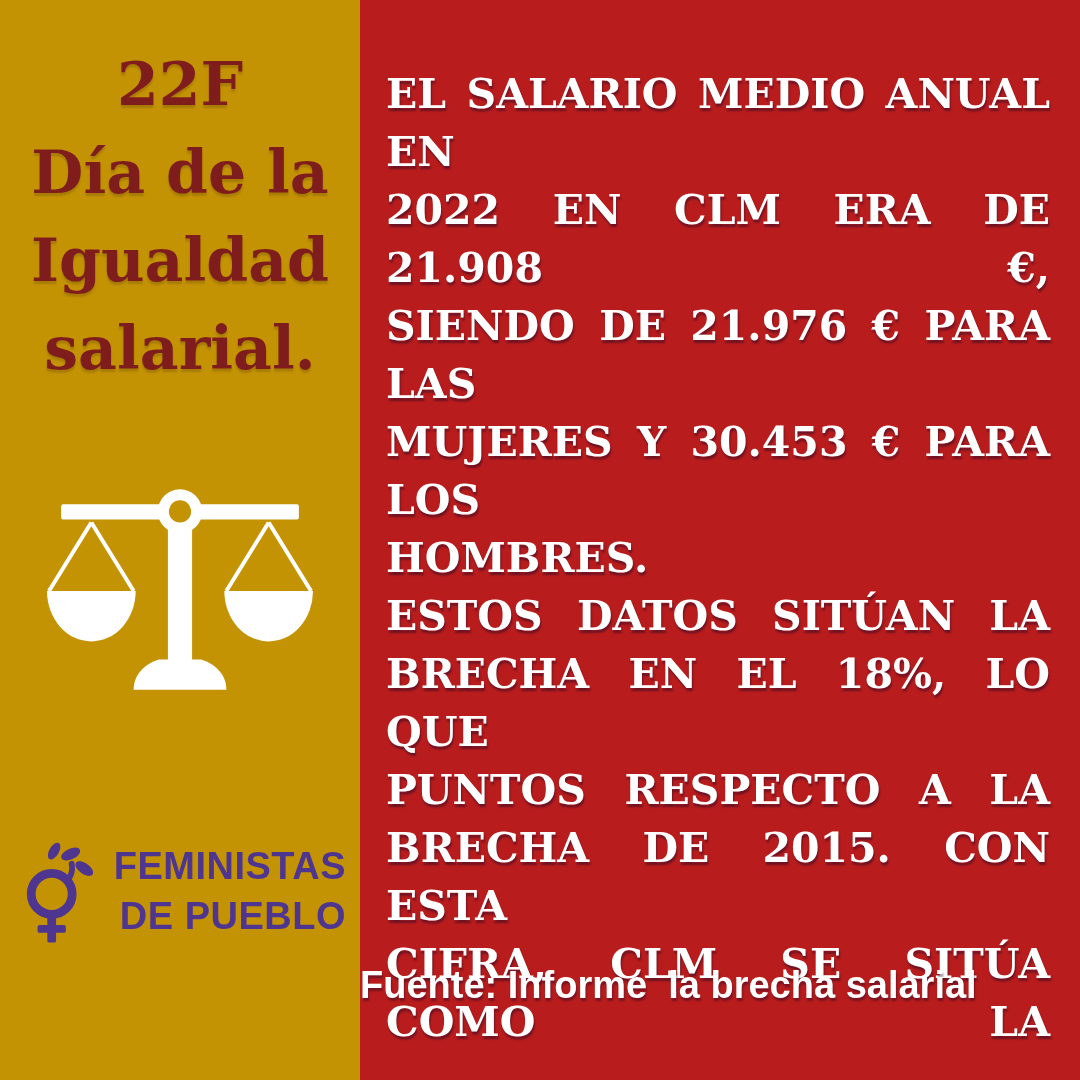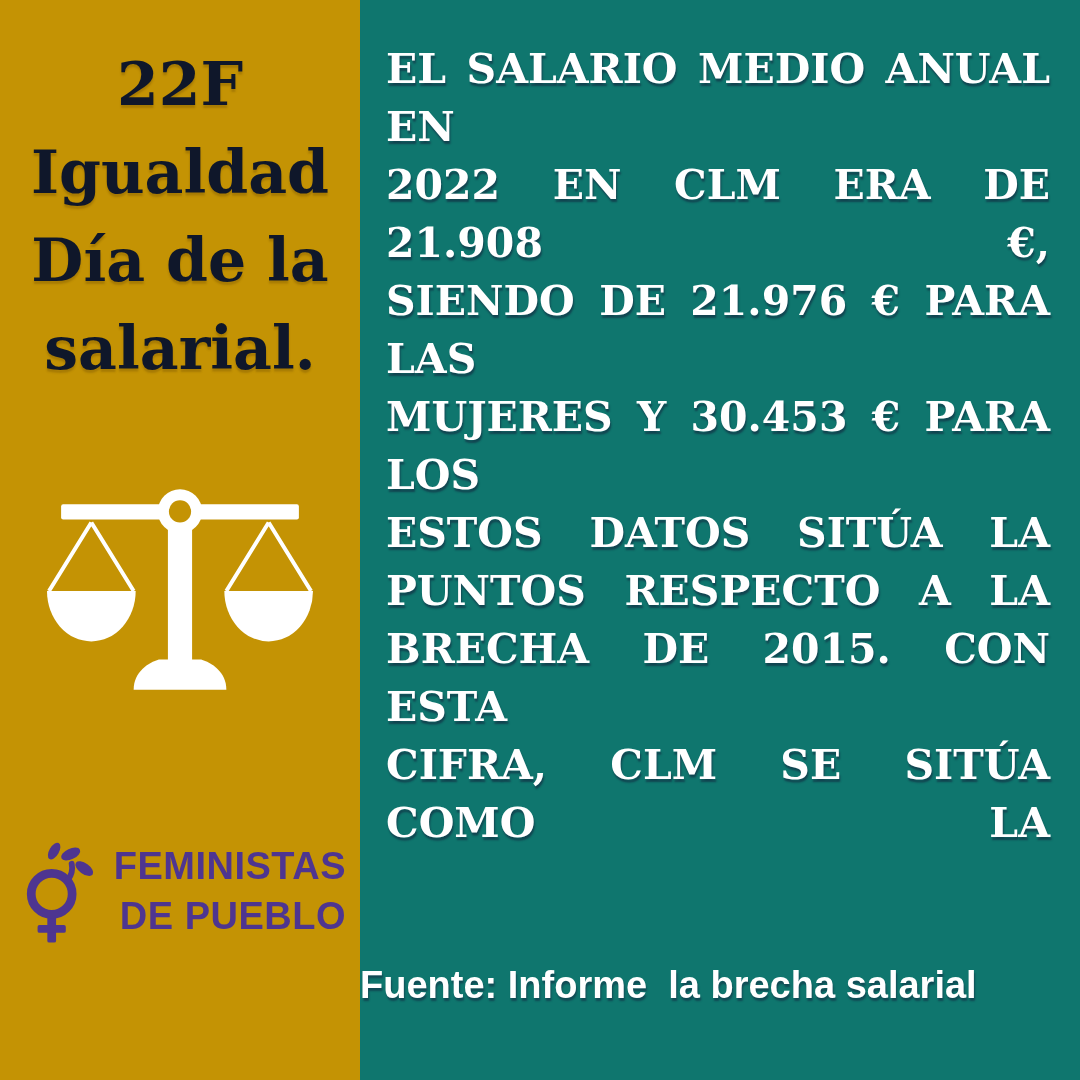--- a/index.html
+++ b/index.html
@@ -19,21 +19,21 @@
     flex: none;
   }
   .event-title {
     position: absolute;
     top: 40px; left: 0; right: 0;
     text-align: center;
     font-family: "DejaVu Serif", serif;
     font-weight: bold;
     font-size: 60px;
     line-height: 88px;
-    color: #0f172a;
+    color: #7f1d1d;
     text-shadow: 0 3px 2px rgba(92, 60, 0, 0.28);
   }
   .scale-wrap {
     position: absolute;
     top: 488px; left: 47px;
     width: 266px; height: 202px;
   }
   .scale-wrap svg { width: 100%; height: 100%; display: block; }
 
   .logo {
@@ -54,23 +54,23 @@
     line-height: 50px;
     letter-spacing: 0.5px;
     color: #4E3590;
   }
 
   
   .right-panel {
     position: relative;
     width: 720px;
     height: 1080px;
-    background: #0f766e;
+    background: #b91c1c;
     flex: none;
-    padding: 40px 30px 0 26px;
+    padding: 65px 30px 0 26px;
   }
   .body-text { width: 664px; }
   .bline {
     font-family: "DejaVu Serif", serif;
     font-weight: bold;
     font-size: 41px;
     line-height: 58px;
     color: #FFFFFF;
     text-align: justify;
     text-align-last: justify;
@@ -90,22 +90,22 @@
     text-shadow: 1px 3px 2px rgba(20, 8, 45, 0.4);
   }
   .source .src-line { white-space: pre; }
 </style>
 </head>
 <body>
 
 <div class="left-panel">
   <div class="event-title">
     <div>22F</div>
+    <div>Día de la</div>
     <div>Igualdad</div>
-    <div>Día de la</div>
     <div>salarial.</div>
   </div>
 
   <div class="scale-wrap">
     <svg viewBox="0 0 264 200" aria-hidden="true">
       <g fill="#FFFFFF">
         <rect x="14" y="16" width="236" height="15" rx="2"></rect>
         <circle cx="132" cy="23" r="22"></circle>
         <rect x="120" y="30" width="24" height="145"></rect>
         <path d="M86 200 C86 182 101 173 111 170 L153 170 C163 173 178 182 178 200 Z"></path>
@@ -142,21 +142,23 @@
     </div>
   </div>
 </div>
 
 <div class="right-panel">
   <div class="body-text">
     <div class="bline">EL SALARIO MEDIO ANUAL EN</div>
     <div class="bline">2022 EN CLM ERA DE 21.908 €,</div>
     <div class="bline">SIENDO DE 21.976 € PARA LAS</div>
     <div class="bline">MUJERES Y 30.453 € PARA LOS</div>
-    <div class="bline">ESTOS DATOS SITÚA LA</div>
+    <div class="bline para-end">HOMBRES.</div>
+    <div class="bline">ESTOS DATOS SITÚAN LA</div>
+    <div class="bline">BRECHA EN EL 18%, LO QUE</div>
     <div class="bline">PUNTOS RESPECTO A LA</div>
     <div class="bline">BRECHA DE 2015. CON ESTA</div>
     <div class="bline">CIFRA, CLM SE SITÚA COMO LA</div>
 
   </div>
 
   <div class="source">
     <div class="src-line">Fuente: Informe  la brecha salarial</div>
   </div>
 </div>

